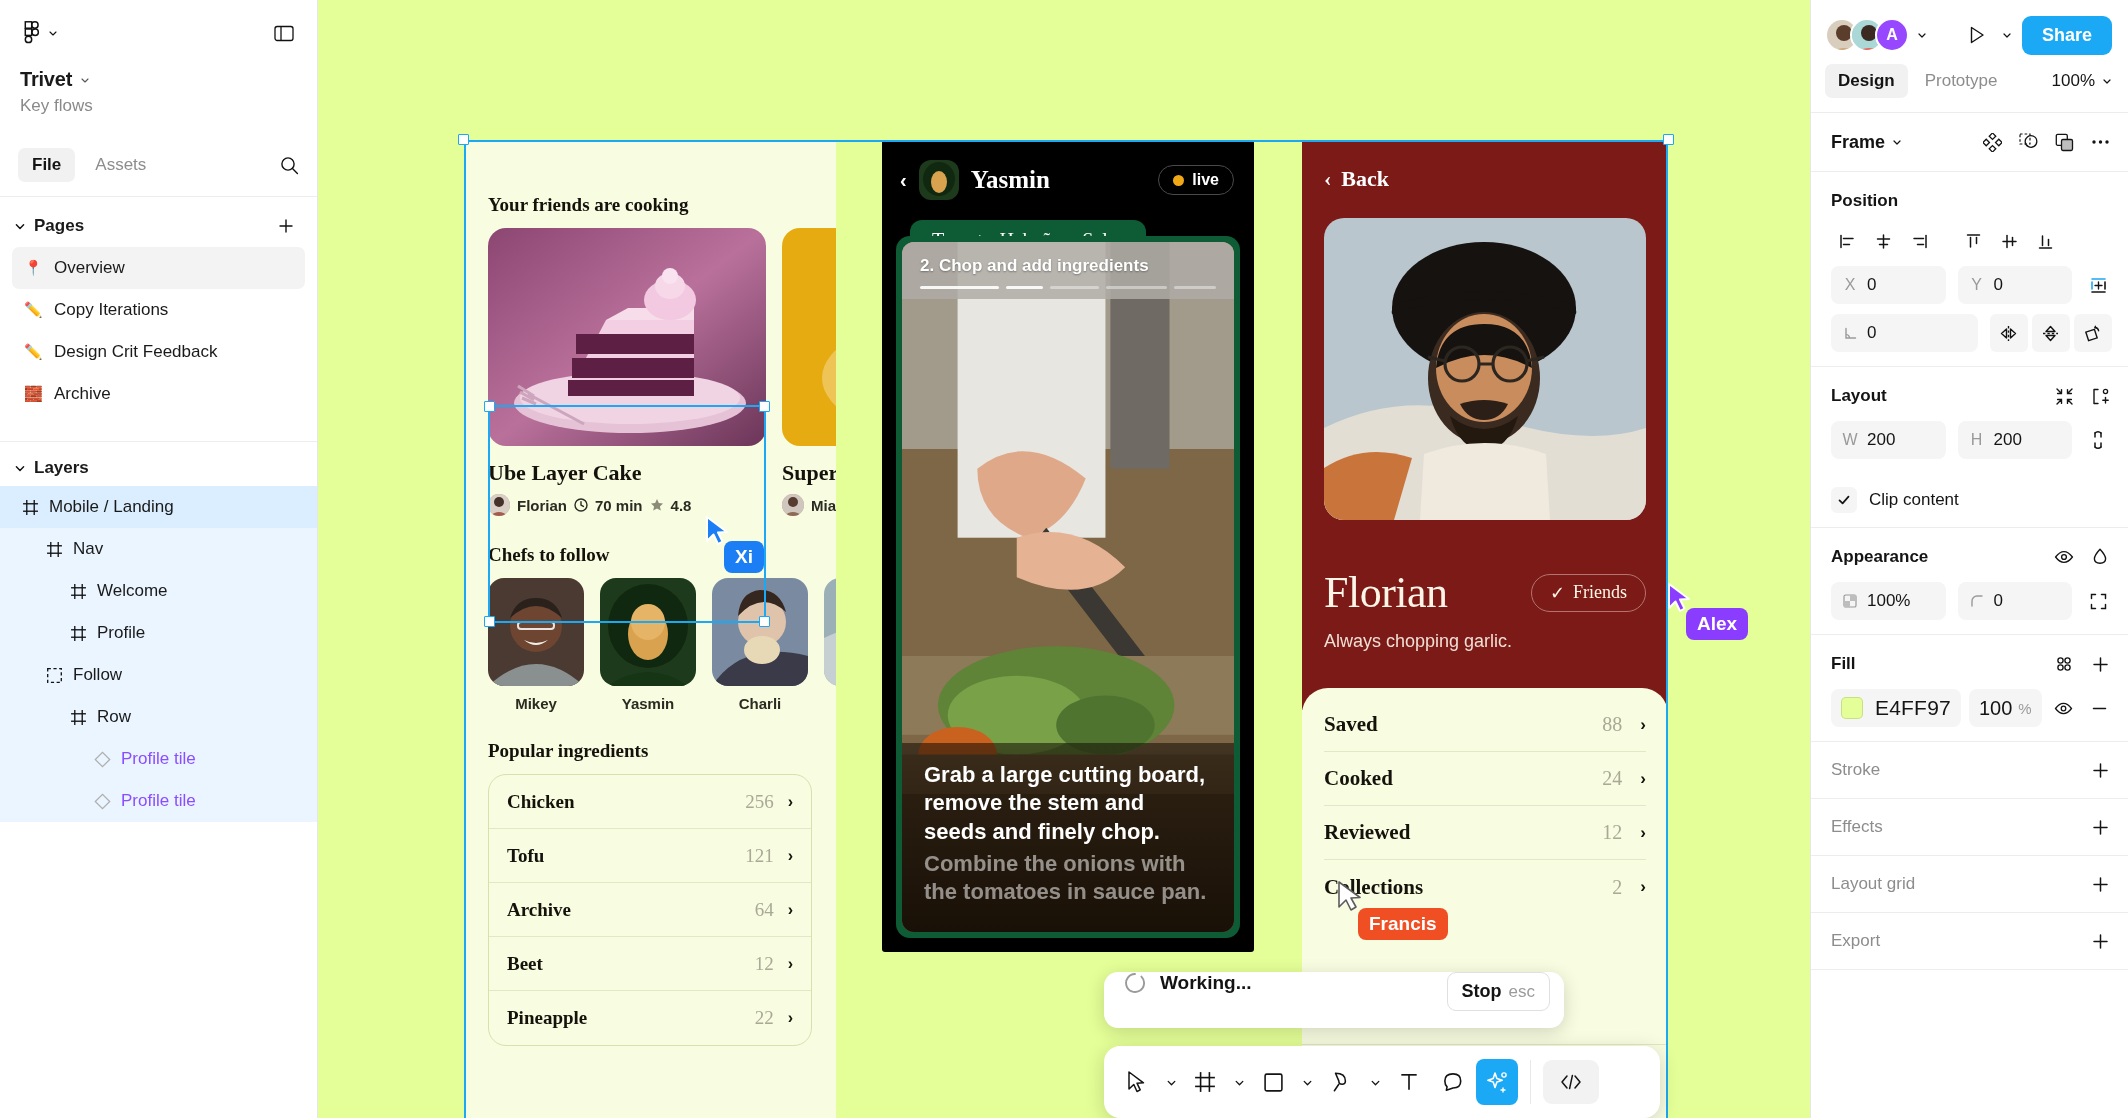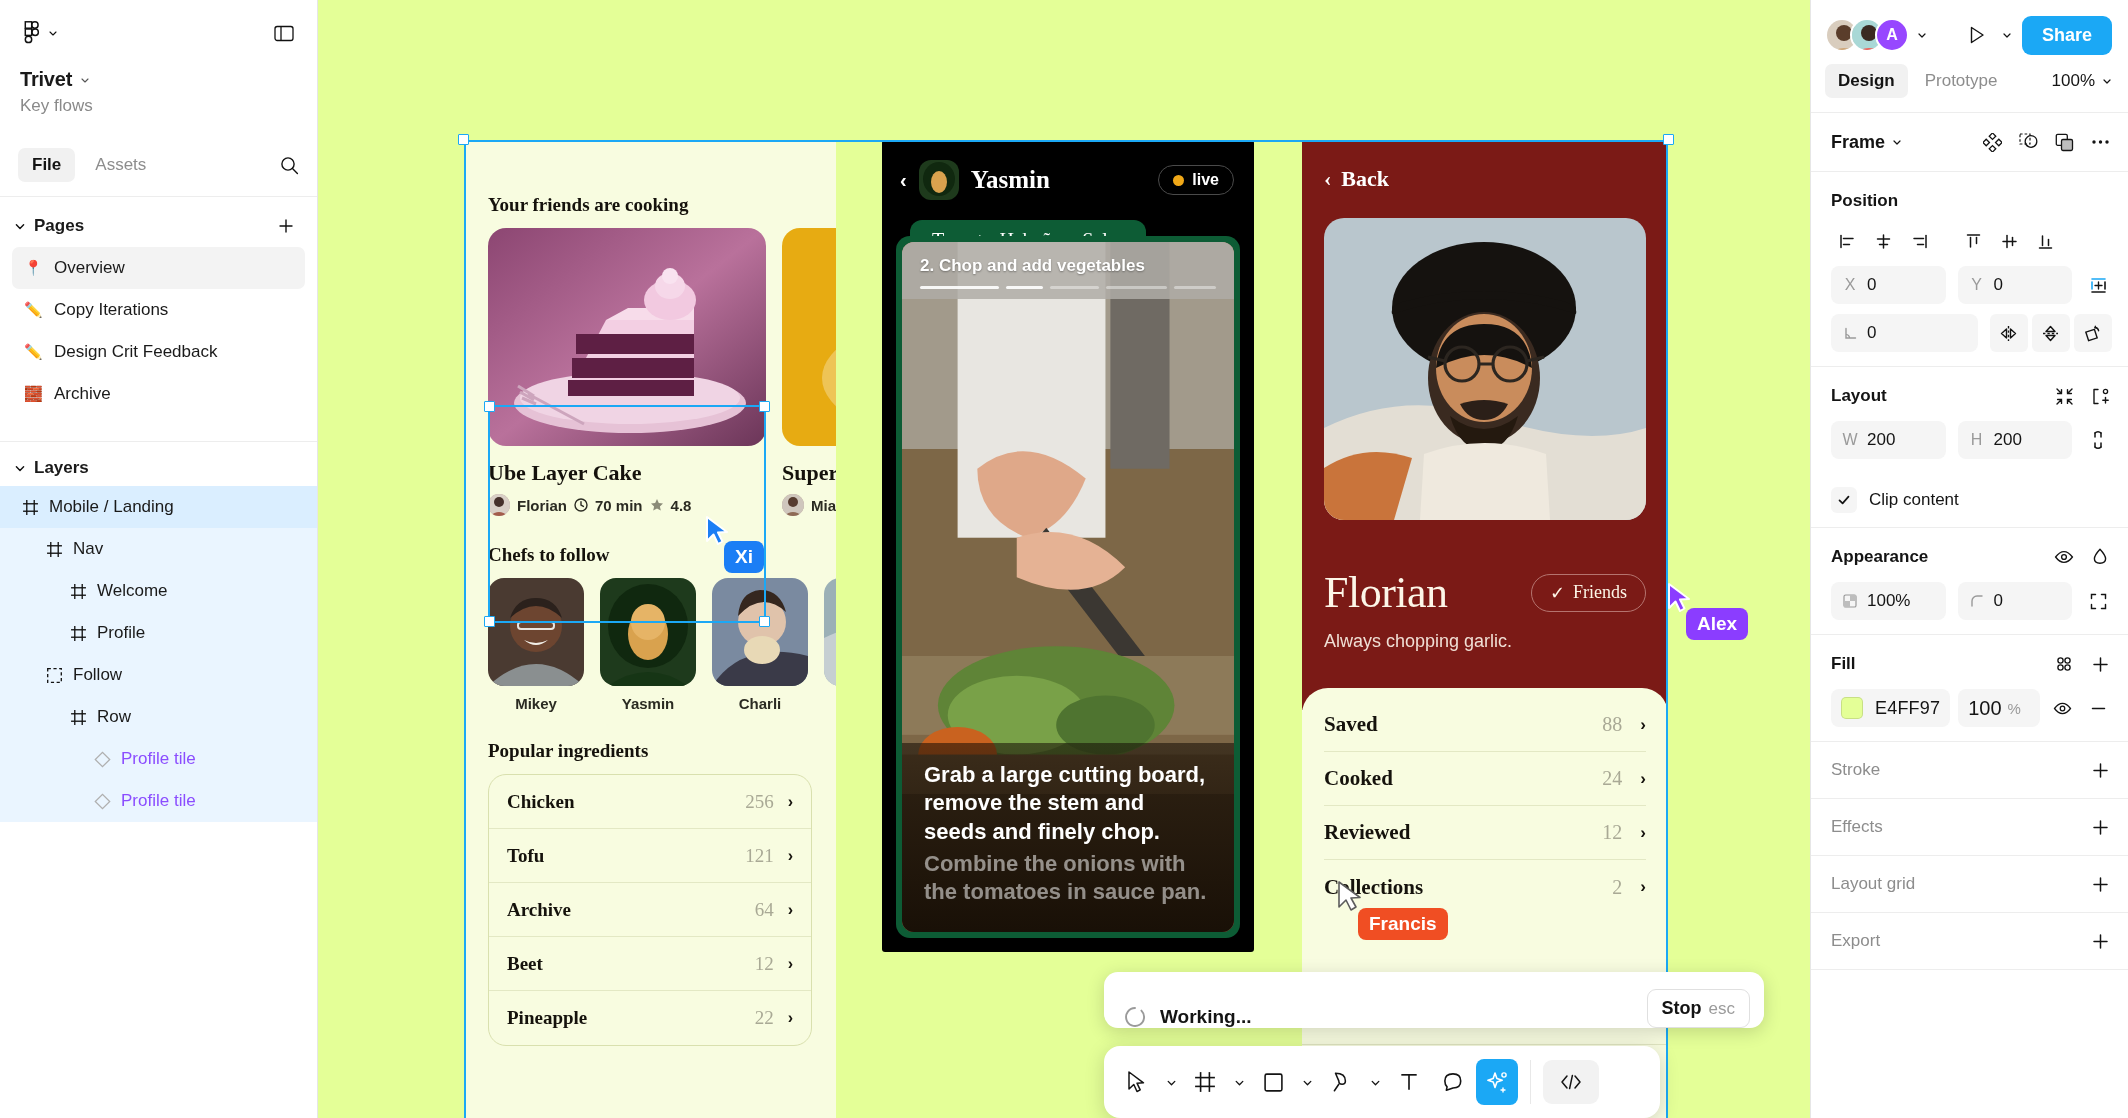--- a/index.html
+++ b/index.html
@@ -159,22 +159,22 @@
   .p3-chv { margin-left:18px; font-size:17px; color:#15120c; font-weight:700; }
   .p3-tabbar { position:absolute; left:0; right:0; bottom:0; height:86px; border-top:1px solid #e1e6c2;
     display:flex; align-items:center; justify-content:space-around; padding:0 34px; }
 
   
   .cursor { position:absolute; z-index:20; pointer-events:none; }
   .cur-lbl { position:absolute; border-radius:8px; color:#fff; font-size:19px; font-weight:600; padding:5px 11px; white-space:nowrap; }
 
   
   .toast {
-    position:absolute; left:786px; top:972px; width:660px; height:56px; background:#fff;
-    border-radius:14px; box-shadow:0 4px 18px rgba(0,0,0,.16); display:flex; align-items:flex-end;
+    position:absolute; left:786px; top:972px; width:460px; height:56px; background:#fff;
+    border-radius:14px; box-shadow:0 4px 18px rgba(0,0,0,.16); display:flex; align-items:flex-start;
     padding:0 14px 0 20px; z-index:40;
   }
   .spinner { width:22px;height:22px;flex:0 0 22px;margin-right:14px; }
   .toast-txt { font-size:19px; color:#141414; font-weight:600; }
   .stop-btn { margin-left:auto; border:1px solid #e0e0e0; border-radius:9px; padding:8px 14px; display:flex; gap:7px; align-items:center; cursor:pointer;}
   .stop-lbl { font-size:18px; color:#141414; font-weight:600;}
   .esc-lbl { font-size:17px; color:#9b9b9b; }
 
   
   .toolbar {
@@ -229,21 +229,21 @@
   .trail-icn { width:28px;height:28px;flex:0 0 28px;display:flex;align-items:center;justify-content:center;cursor:pointer;border-radius:5px;}
   .half-grp { flex:1; display:flex; gap:4px; }
 
   .clip-row { display:flex; align-items:center; gap:12px; margin-top:28px; cursor:pointer; }
   .check-box { width:26px;height:26px;border-radius:6px;background:#f5f5f5;display:flex;align-items:center;justify-content:center;}
   .clip-lbl { font-size:17px; color:#141414; }
 
   .fill-row { display:flex; align-items:center; gap:8px; margin-top:10px; }
   .fill-left { flex:1; height:38px; background:#f5f5f5; border-radius:8px; display:flex; align-items:center; gap:12px; padding:0 10px; }
   .swatch { width:22px;height:22px;border-radius:5px;border:1px solid rgba(0,0,0,.12); flex:0 0 22px;}
-  .hexv { font-size:18px; color:#141414; letter-spacing:.2px;}
+  .hexv { font-size:21px; color:#141414; letter-spacing:.2px;}
   .fill-op { width:90px; height:38px; background:#f5f5f5; border-radius:8px; display:flex; align-items:center; padding:0 10px; gap:6px;}
   .opv { font-size:20px; color:#141414;}
   .pcv { font-size:15px; color:#9a9a9a;}
 
   .rp-simple { display:flex; align-items:center; padding:16px 16px 16px 20px; border-bottom:1px solid #ededed; }
 </style>
 </head>
 <body>
 
 <div class="app">
@@ -624,21 +624,21 @@
               <ellipse cx="160" cy="470" rx="120" ry="60" fill="#5f8437"></ellipse>
               <ellipse cx="120" cy="480" rx="70" ry="40" fill="#79a148"></ellipse>
               <ellipse cx="210" cy="490" rx="50" ry="30" fill="#4f7430"></ellipse>
               <ellipse cx="60" cy="520" rx="40" ry="28" fill="#c9621f"></ellipse>
               <rect y="520" width="344" height="180" fill="#6b5436"></rect>
               <rect y="560" width="344" height="140" fill="#523f27"></rect>
             </svg>
             <div class="step-head">
               <div class="step-txt">
                 <span>2.</span>
-                <span>Chop and add vegetables</span>
+                <span>Chop and add ingredients</span>
               </div>
               <div class="step-bars">
                 <span class="sbar" style="width:90px;"></span>
                 <span class="sbar" style="width:42px;"></span>
                 <span class="sbar" style="width:56px;opacity:.45;"></span>
                 <span class="sbar" style="width:70px;opacity:.45;"></span>
                 <span class="sbar" style="width:48px;opacity:.45;"></span>
               </div>
             </div>
             <div class="cap-box">

